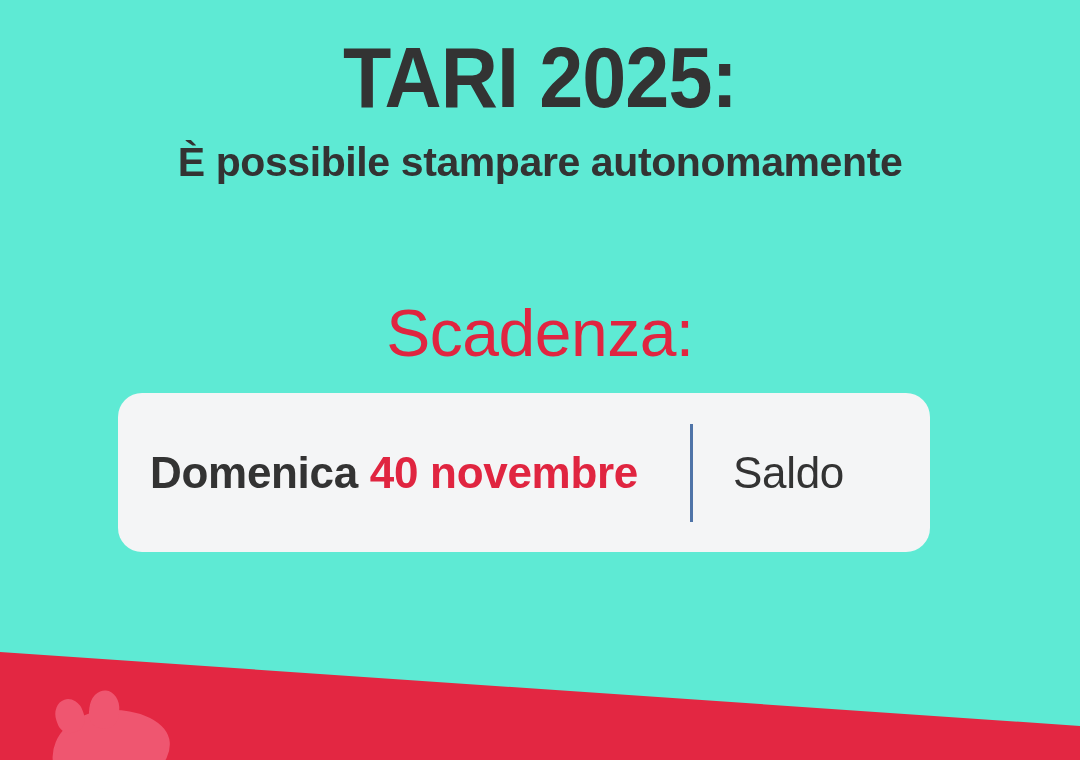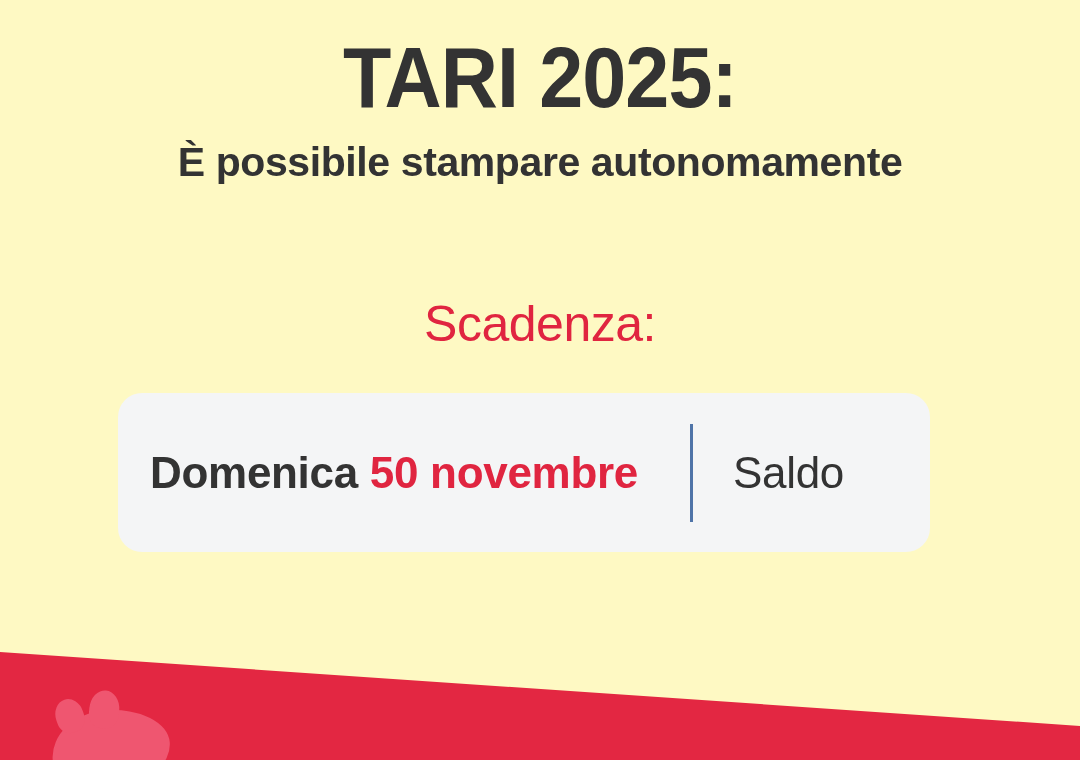--- a/index.html
+++ b/index.html
@@ -10,21 +10,21 @@
   }
   body {
     font-family: "Liberation Sans", sans-serif;
     -webkit-font-smoothing: antialiased;
   }
 
   .poster {
     position: relative;
     width: 1080px;
     height: 760px;
-    background: #fef9c3;
+    background: #5eead4;
     overflow: hidden;
   }
 
   
   .heading-block {
     position: absolute;
     top: 34px;
     left: 0;
     width: 1080px;
     text-align: center;
@@ -54,21 +54,21 @@
     display: block;
   }
 
   
   .scadenza-label {
     position: absolute;
     top: 295px;
     left: 0;
     width: 1080px;
     text-align: center;
-    font-size: 50px;
+    font-size: 66px;
     font-weight: 400;
     color: #e02540;
     letter-spacing: -0.5px;
   }
 
   
   .deadline-card {
     position: absolute;
     left: 118px;
     top: 393px;
@@ -170,21 +170,21 @@
 
     <div class="poster-subtitle">
       <span class="sub-line">È possibile stampare autonomamente</span>
     </div>
   </div>
 
   <div class="scadenza-label">Scadenza:</div>
 
   <div class="deadline-card">
     <div class="deadline-date">
-      <span class="date-day">Domenica </span><span class="date-value">50 novembre</span>
+      <span class="date-day">Domenica </span><span class="date-value">40 novembre</span>
     </div>
 
     <div class="card-divider"></div>
 
     <div class="deadline-type">Saldo</div>
   </div>
 
   <div class="red-band">
     <div class="band-watermark"></div>
   </div>

